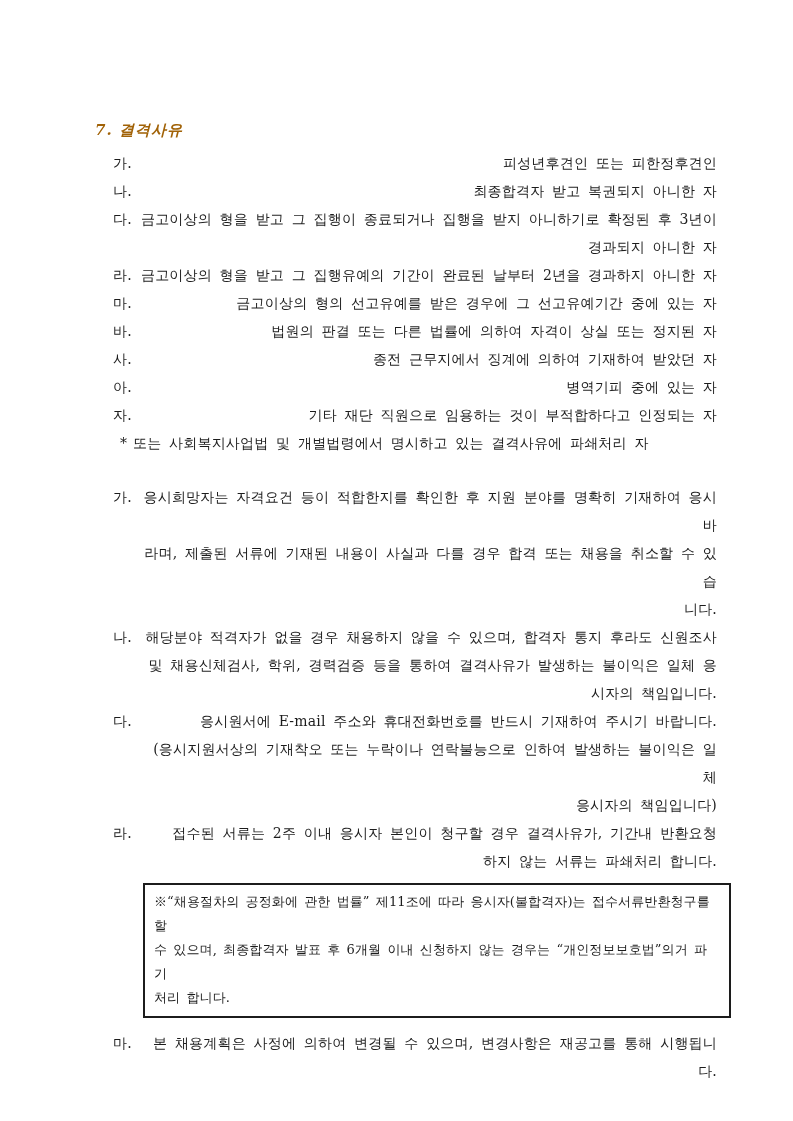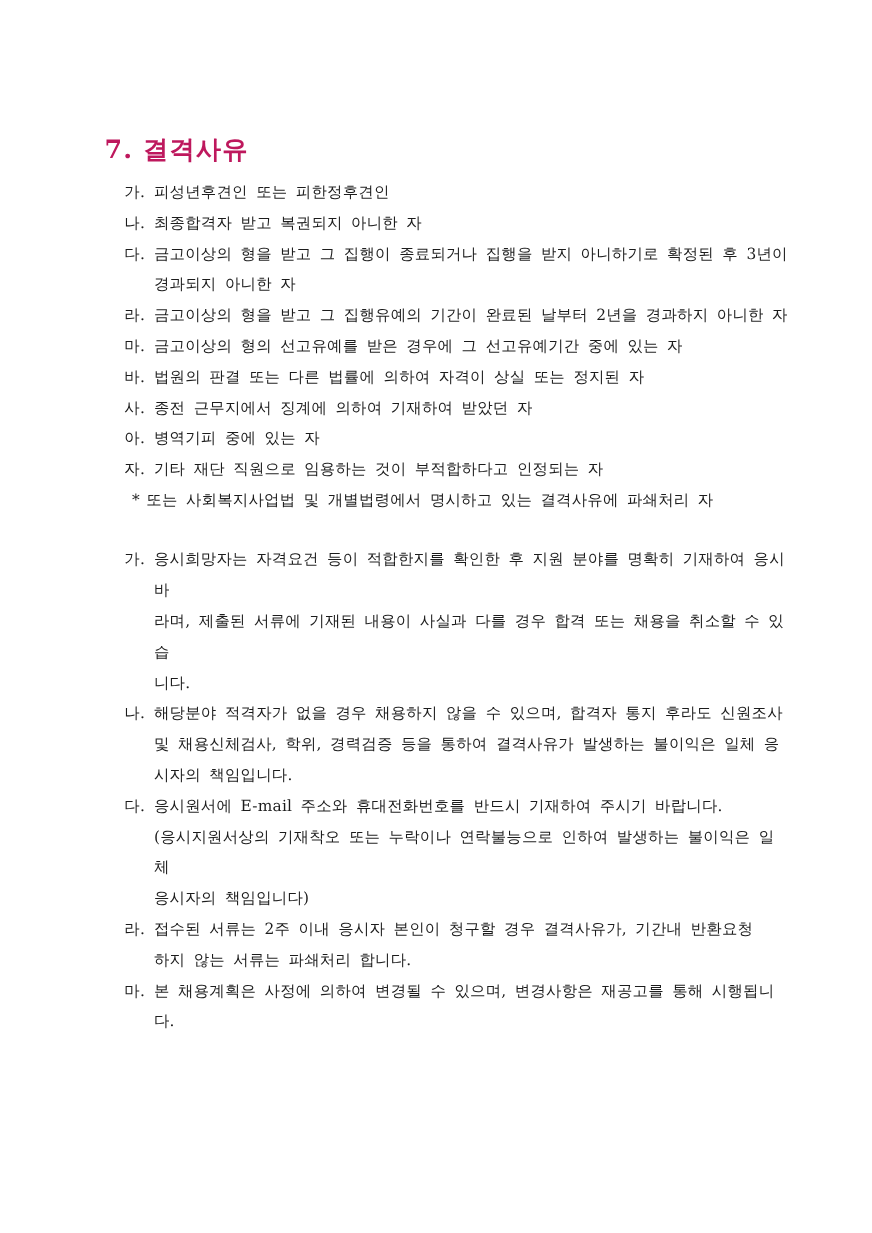--- a/index.html
+++ b/index.html
@@ -14,42 +14,44 @@
     background: #ffffff;
     box-sizing: border-box;
     padding: 121px 76px 0 95px;
     font-family: "DejaVu Serif", "Liberation Serif", serif;
     color: #1c1c1c;
     overflow: hidden;
   }
   .section { margin: 0; }
   .section + .section { margin-top: 26px; }
   h2.sec-heading {
-    font-size: 23px;
+    font-size: 15px;
     font-weight: bold;
     letter-spacing: 1px;
     margin: 0 0 9px 0;
-    color: #be185d;
+    color: #a16207;
+    font-style: italic;
   }
   .items { margin-left: 18px; }
   .item {
     display: flex;
     align-items: flex-start;
     font-size: 14px;
     line-height: 28px;
     word-spacing: 3px;
     letter-spacing: 0.2px;
   }
   .item .label {
     flex: 0 0 27px;
     white-space: nowrap;
   }
   .item .text {
     flex: 1 1 auto;
     white-space: pre-line;
+    text-align: right;
   }
   .footnote {
     display: flex;
     align-items: flex-start;
     font-size: 14px;
     line-height: 28px;
     word-spacing: 3px;
     letter-spacing: 0.2px;
     margin-left: 7px;
   }
@@ -140,20 +142,23 @@
         <span class="text">응시원서에 E-mail 주소와 휴대전화번호를 반드시 기재하여 주시기 바랍니다.
 (응시지원서상의 기재착오 또는 누락이나 연락불능으로 인하여 발생하는 불이익은 일체
 응시자의 책임입니다)</span>
       </div>
       <div class="item">
         <span class="label">라.</span>
         <span class="text">접수된 서류는 2주 이내 응시자 본인이 청구할 경우 결격사유가, 기간내 반환요청
 하지 않는 서류는 파쇄처리 합니다.</span>
       </div>
 
+      <div class="notice-box">※“채용절차의 공정화에 관한 법률” 제11조에 따라 응시자(불합격자)는 접수서류반환청구를 할
+수 있으며, 최종합격자 발표 후 6개월 이내 신청하지 않는 경우는 “개인정보보호법”의거 파기
+처리 합니다.</div>
 
       <div class="item">
         <span class="label">마.</span>
         <span class="text">본 채용계획은 사정에 의하여 변경될 수 있으며, 변경사항은 재공고를 통해 시행됩니다.</span>
       </div>
 
     </div>
   </div>
 
 </div>

